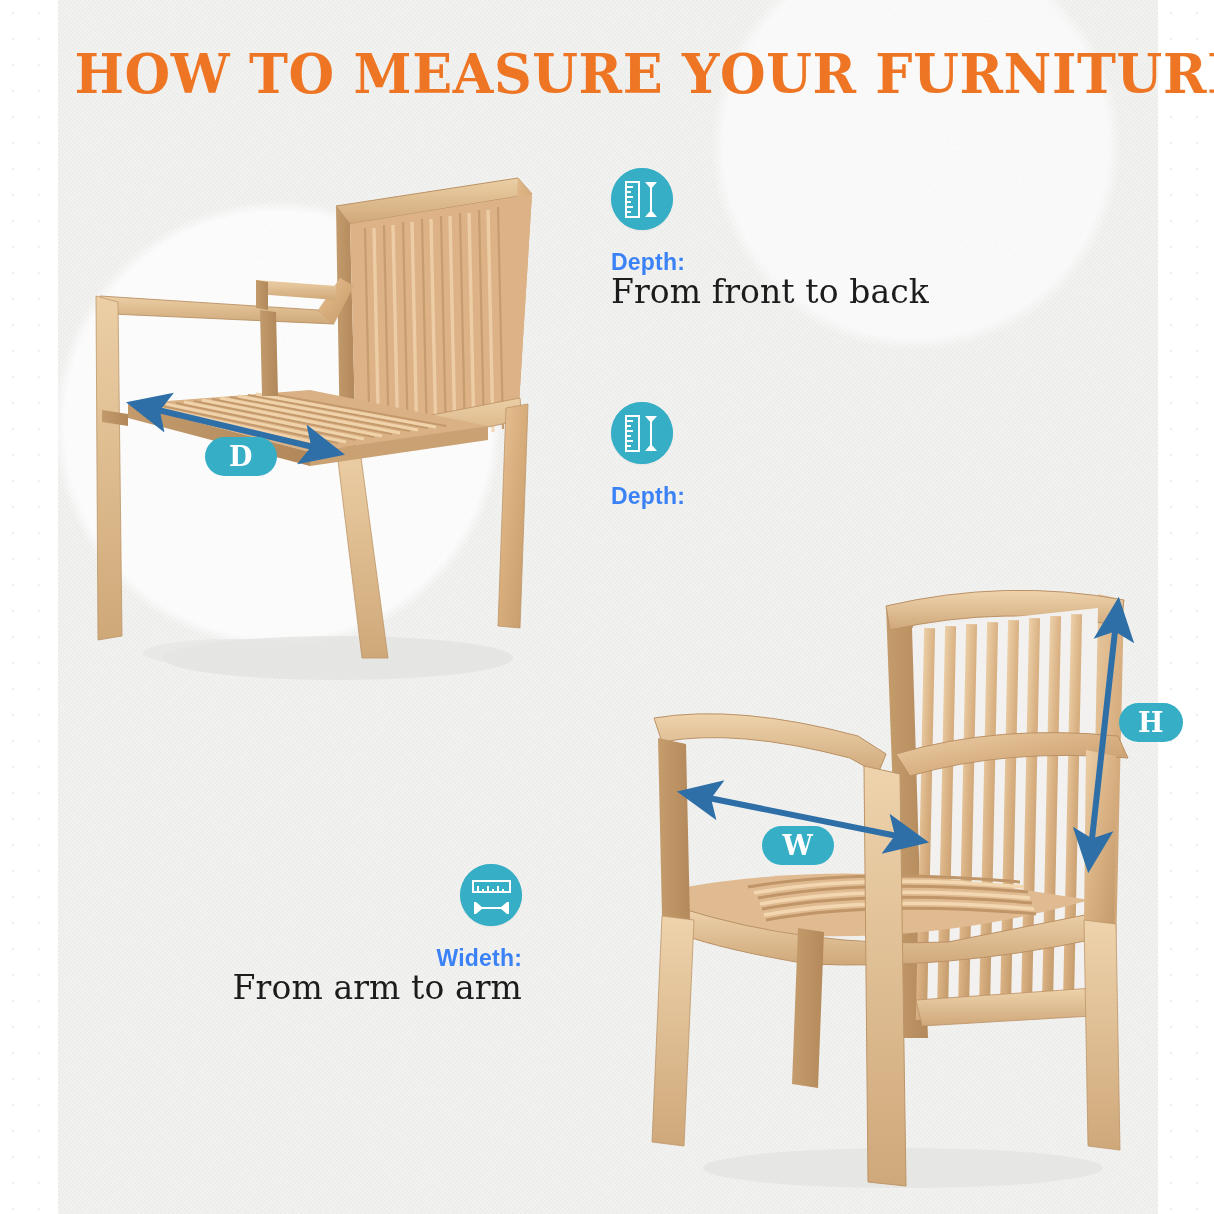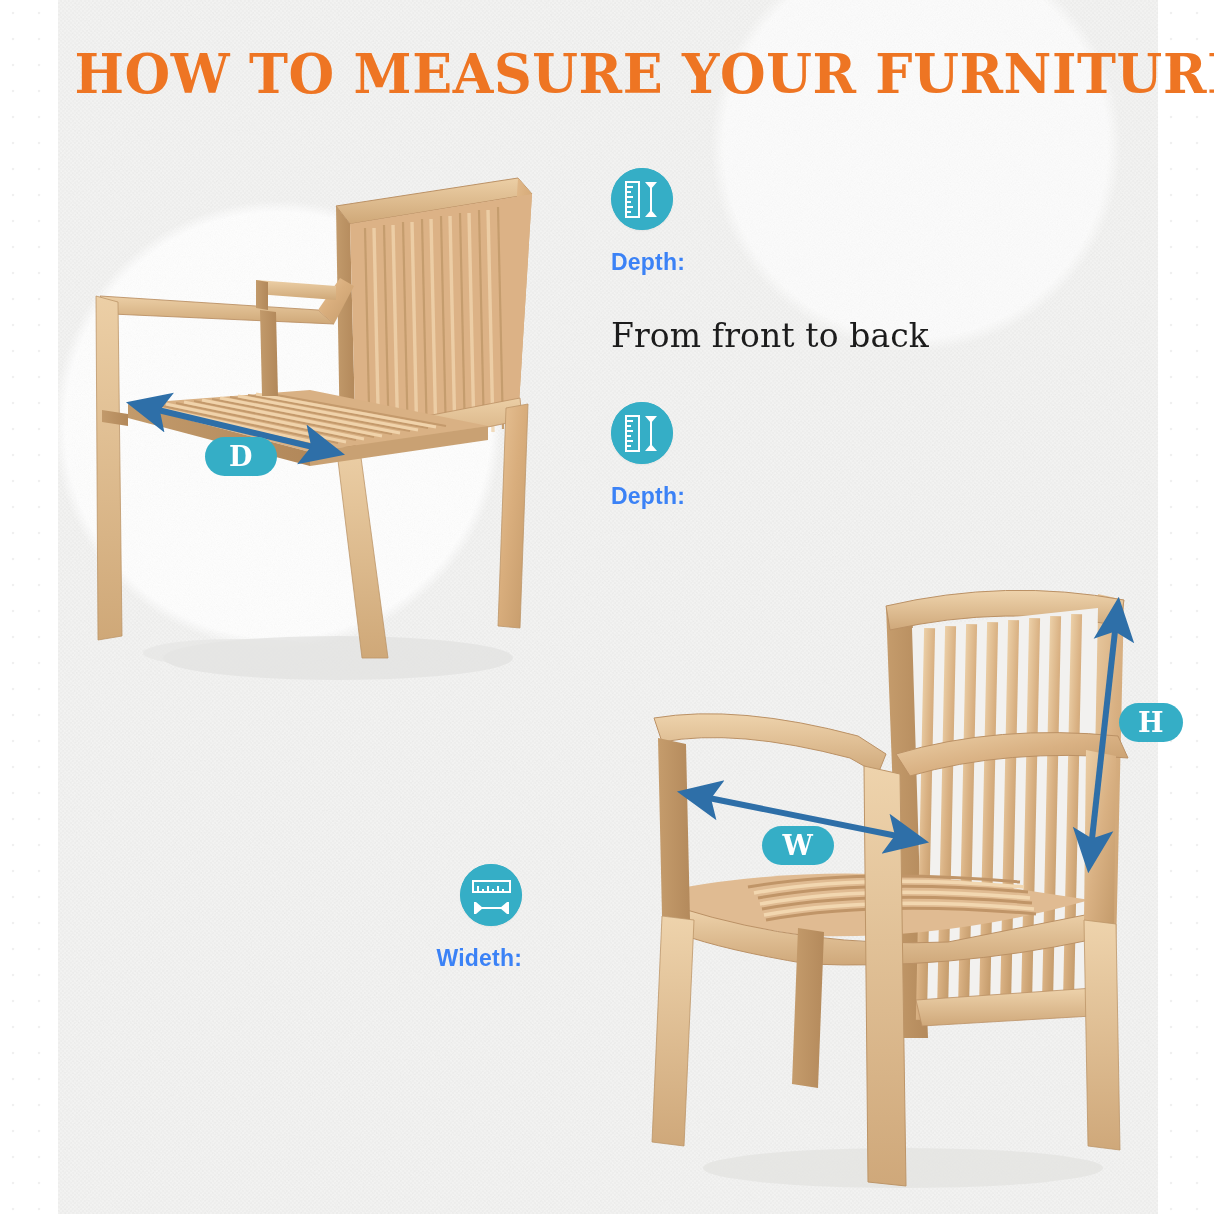--- a/index.html
+++ b/index.html
@@ -69,21 +69,20 @@
     white-space:nowrap;
   }
   .info-desc{
     font-family:"DejaVu Serif", serif;
     font-weight:400;
     color:#1c1c1c;
     font-size:33px;
     line-height:1.1;
     letter-spacing:.1px;
     white-space:nowrap;
-    margin-top:44px;
   }
 
   #block-depth{left:611px;top:168px;}
   #block-depth .icon-circle{margin-bottom:20px;}
   #block-height{left:611px;top:402px;}
   #block-height .icon-circle{margin-bottom:20px;}
 
   #block-width{left:192px;top:864px;width:330px;text-align:right;}
   #block-width .icon-circle{margin:0 0 20px auto;}
   #block-width .info-desc{text-align:right;}
@@ -391,15 +390,16 @@
         <line x1="38" y1="28" x2="38" y2="22"></line>
         <line x1="43" y1="28" x2="43" y2="25"></line>
         <line x1="15" y1="38" x2="15" y2="50"></line>
         <line x1="48" y1="38" x2="48" y2="50"></line>
         <line x1="17" y1="44" x2="46" y2="44"></line>
       </g>
       <path d="M16,38 L16,50 L23,44 Z" fill="#ffffff"></path>
       <path d="M47,38 L47,50 L40,44 Z" fill="#ffffff"></path>
     </svg>
     <div class="info-term">Wideth:</div>
+    <div class="info-desc">From arm to arm</div>
   </div>
 
 </div>
 
 </body></html>

